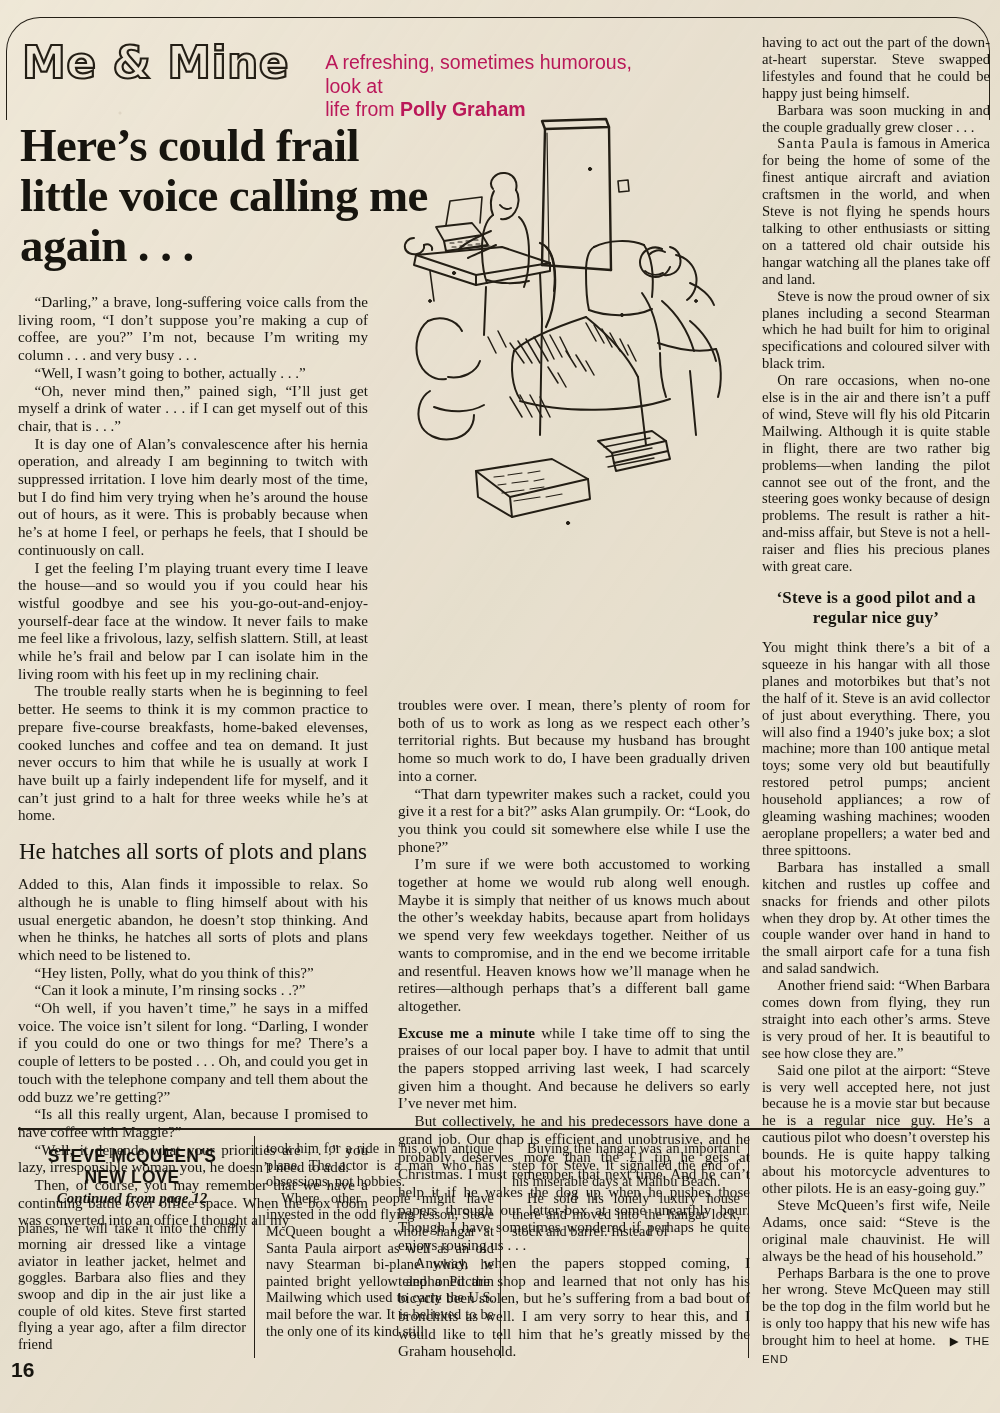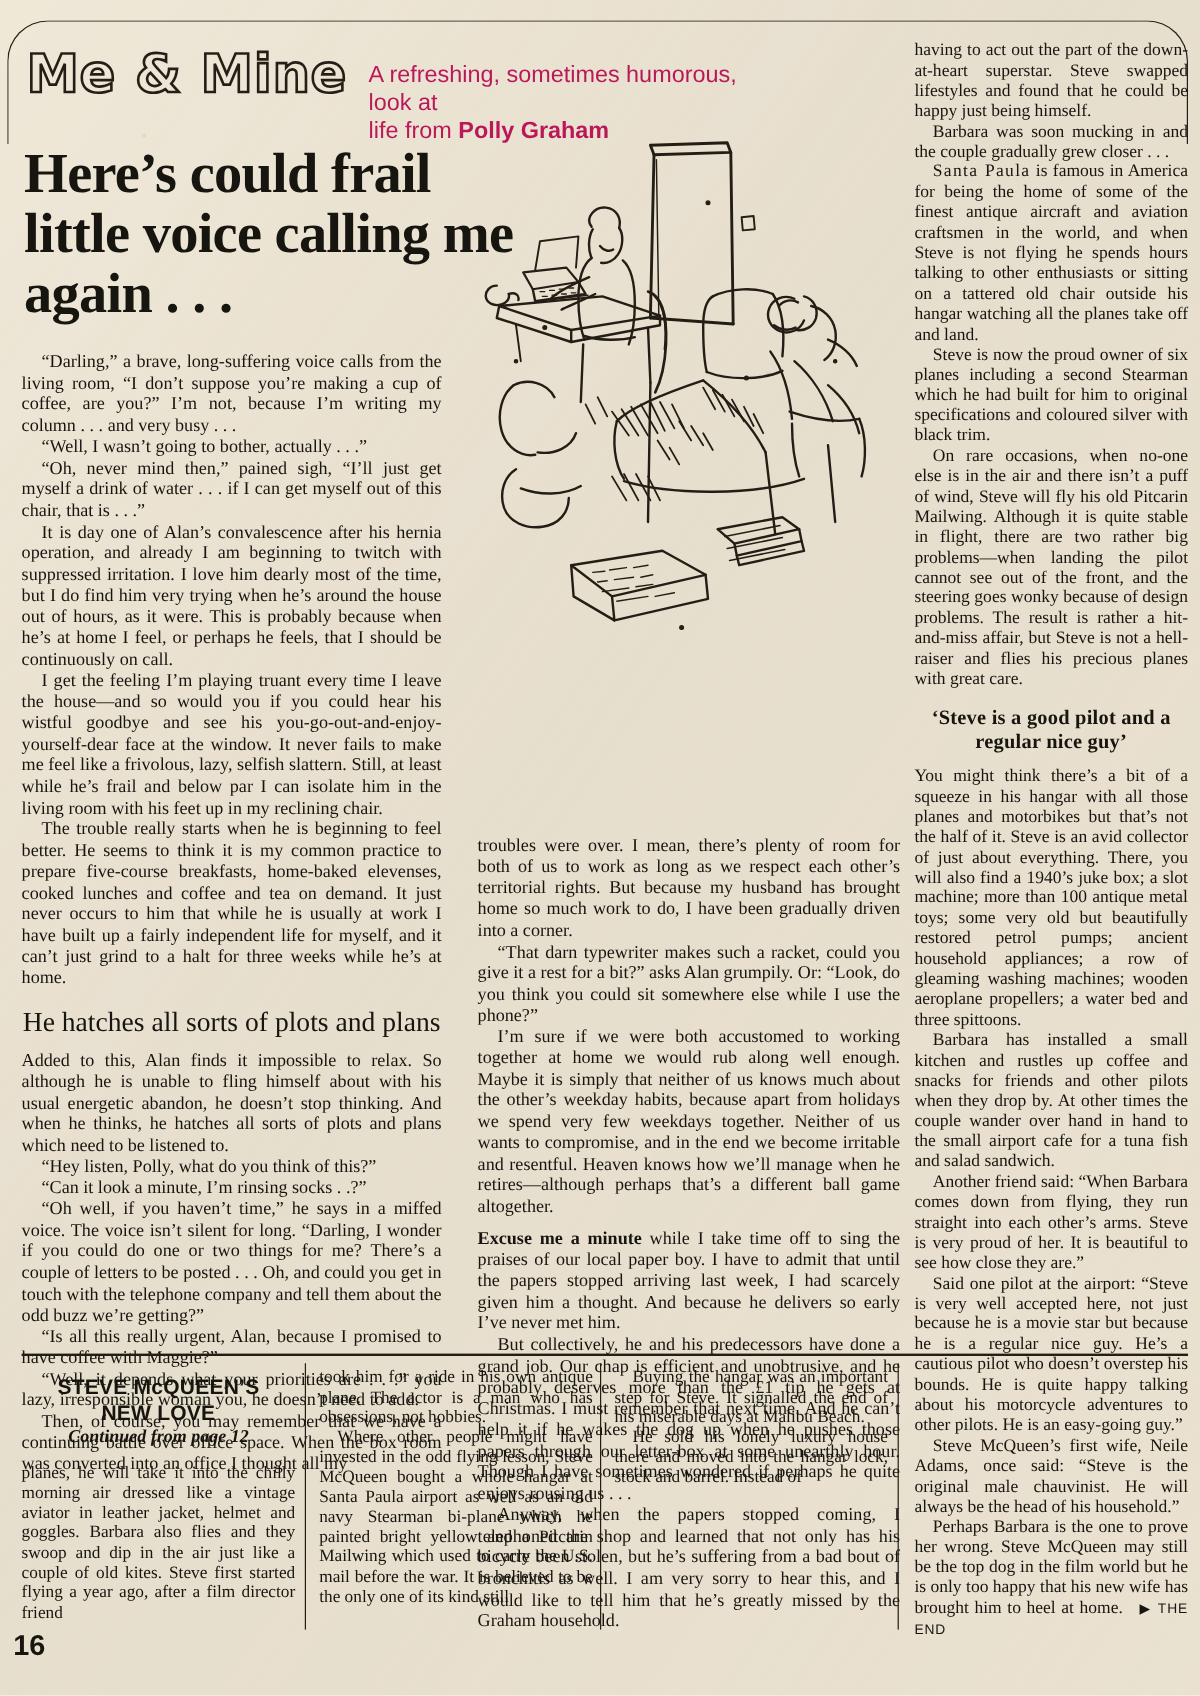--- a/index.html
+++ b/index.html
@@ -23,21 +23,21 @@
     mix-blend-mode:multiply;opacity:.85;}
   .page{position:absolute;inset:0;}
 
   
   .rule-box{position:absolute;left:6px;top:17px;width:982px;height:1338px;
     border:1.6px solid #241f16;border-radius:34px 34px 0 0;border-bottom:none;}
   .rule-mask{position:absolute;left:0;top:120px;width:1000px;height:1240px;background:#efe9dc;}
 
   
   .main{position:absolute;left:18px;top:38px;width:728px;}
-  .masthead{display:flex;align-items:flex-start;gap:18px;height:66px;}
+  .masthead{display:flex;align-items:flex-start;gap:36px;height:66px;}
   .logo{font-family:"DejaVu Sans",sans-serif;font-weight:700;font-size:44px;
     letter-spacing:.5px;line-height:50px;
     color:#efe9dc;
     -webkit-text-stroke:2.2px #241f16;
     white-space:nowrap;padding-left:4px;}
   .kicker{font-family:"Liberation Sans",sans-serif;font-size:19.5px;line-height:23.5px;
     max-width:330px;padding-top:13px;color:#be185d;}
   .kicker b{font-weight:700;}
 
   .headline{font-family:"Liberation Serif",serif;font-weight:700;
@@ -85,21 +85,21 @@
   .bot1{left:18px;width:228px;}
   .bot2{left:266px;width:228px;}
   .bot3{left:512px;width:228px;}
   .bothead{font-family:"Liberation Sans",sans-serif;font-weight:700;
     font-size:17.5px;line-height:21px;text-align:center;letter-spacing:.2px;
     margin:6px 0 2px;text-indent:0;}
   .contd{font-family:"Liberation Serif",serif;font-style:italic;font-weight:700;
     font-size:15px;text-align:center;margin:0 0 13px;text-indent:0;}
 
   .pageno{position:absolute;left:11px;top:1358px;
-    font-family:"Liberation Sans",sans-serif;font-weight:700;font-size:24px;color:#17150f;}
+    font-family:"Liberation Sans",sans-serif;font-weight:700;font-size:21px;color:#17150f;}
 </style>
 </head>
 <body>
 
 <div class="page">
 
   <div class="rule-box"></div>
   <div class="rule-mask"></div>
 
   <div class="main">

